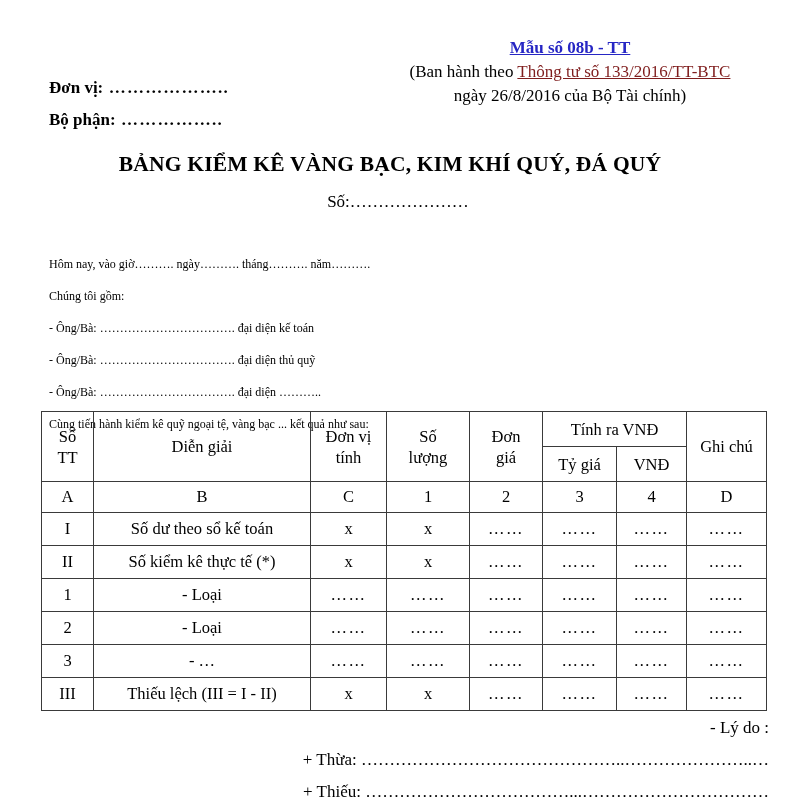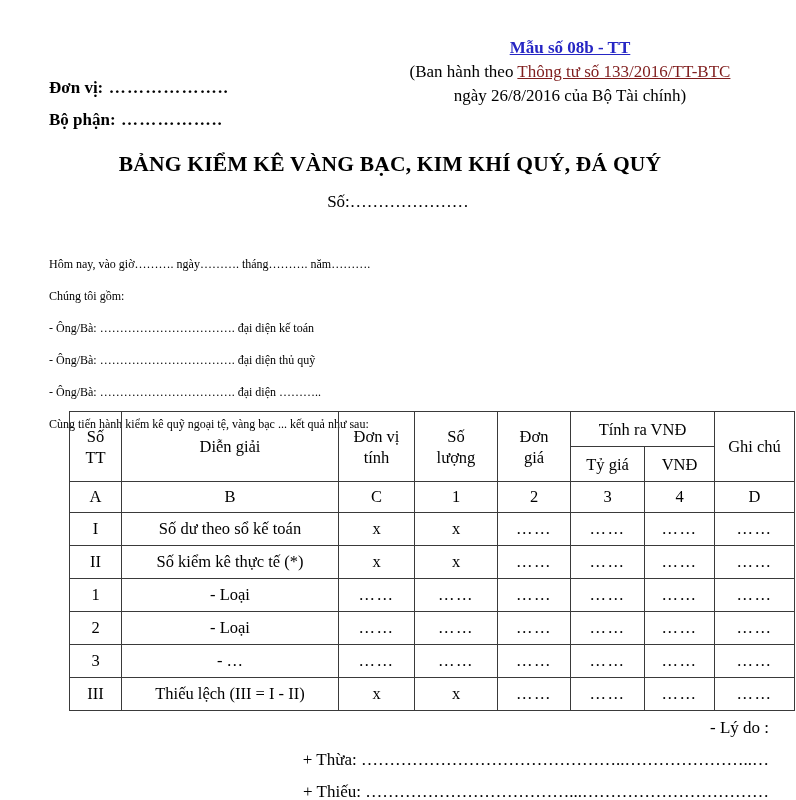--- a/index.html
+++ b/index.html
@@ -105,21 +105,20 @@
     line-height: 32px;
     white-space: nowrap;
   }
 
   
   .tbl-wrap {
     position: absolute;
     top: 411px;
     left: 41px;
     width: 725px;
-    margin-left: 28px;
   }
   table.kk {
     border-collapse: collapse;
     width: 725px;
     table-layout: fixed;
     font-size: 16.5px;
   }
   table.kk th, table.kk td {
     border: 1px solid #3a3a3a;
     text-align: center;

